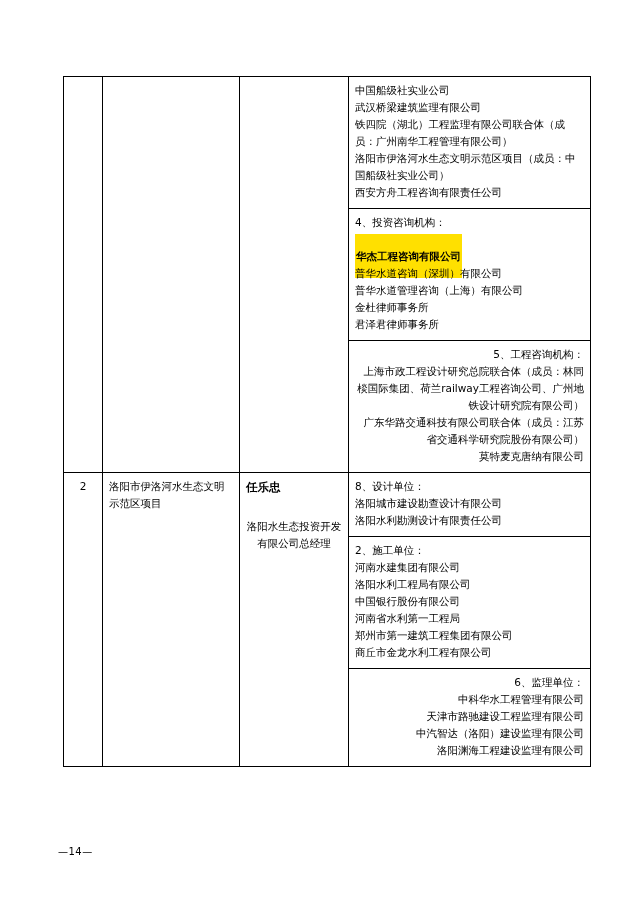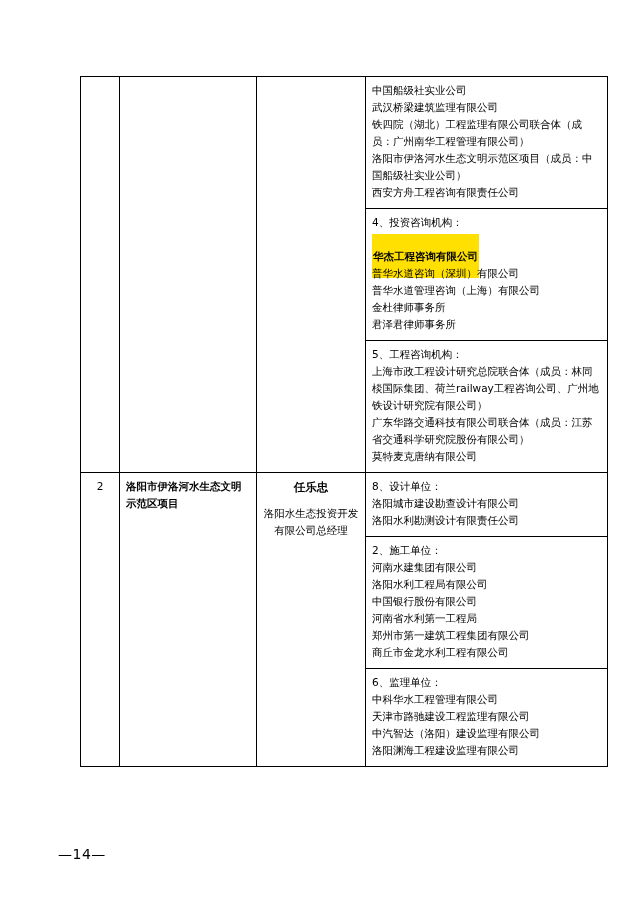--- a/index.html
+++ b/index.html
@@ -15,79 +15,79 @@
   }
   .page {
     position: relative;
     width: 643px;
     height: 907px;
     background: #ffffff;
     box-sizing: border-box;
   }
   .doc-table {
     position: absolute;
-    left: 80px;
+    left: 63px;
     top: 76px;
     width: 487px;
     border-collapse: collapse;
     table-layout: fixed;
   }
   .doc-table td {
     border: 1px solid #000;
     vertical-align: top;
     padding: 5px 6px 7px 6px;
     font-size: 10.5px;
     line-height: 1.62;
     color: #000;
   }
   .col-num { width: 26px; text-align: center; }
-  .col-proj { width: 124px; font-weight: bold; }
+  .col-proj { width: 124px; }
   .col-person { width: 96px; }
   .col-units { width: 241px; }
 
   .cell-group {
     border-bottom: 1px solid #000;
   }
   .cell-group:last-child {
     border-bottom: none;
+    text-align: right;
   }
   .group-inner {
     padding: 5px 6px 7px 6px;
   }
   td.nopad {
     padding: 0;
   }
   .line { white-space: pre-wrap; }
   .hl {
     background: #ffe000;
     color: #000;
     font-weight: bold;
     padding: 16px 1px;
   }
   .person-name {
     font-weight: bold;
-    text-align: center;
     font-size: 11.5px;
-    margin-bottom: 8px;
+    margin-bottom: 21px;
   }
   .person-title {
     font-size: 10.5px;
     line-height: 1.62;
     text-align: center;
   }
   .num-cell {
     text-align: center;
     padding-top: 8px;
     font-size: 11px;
   }
   .footer {
     position: absolute;
     left: 58px;
     top: 846px;
-    font-size: 14px;
+    font-size: 10px;
     color: #000;
     letter-spacing: 0.5px;
   }
 </style>
 </head>
 <body>
 
 <div class="page">
 
   <table class="doc-table">

